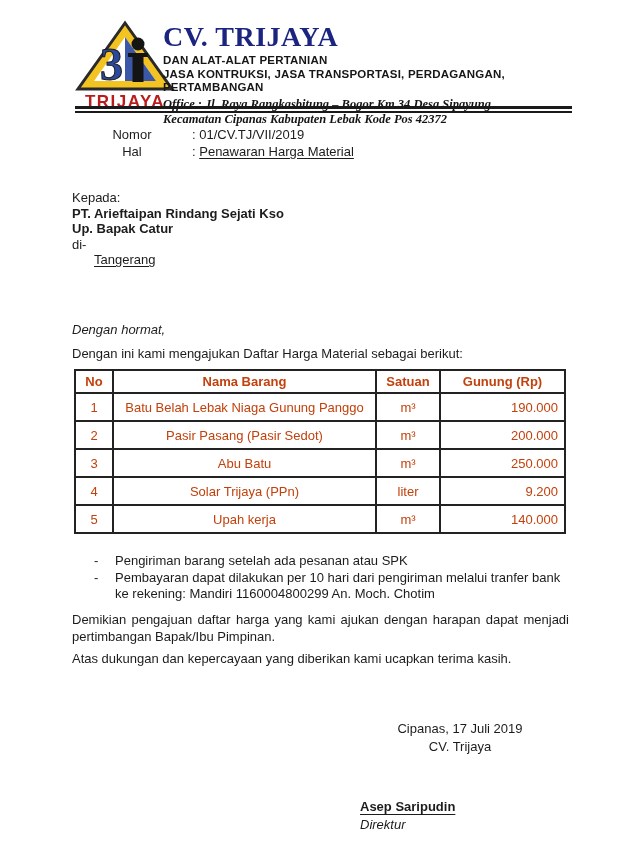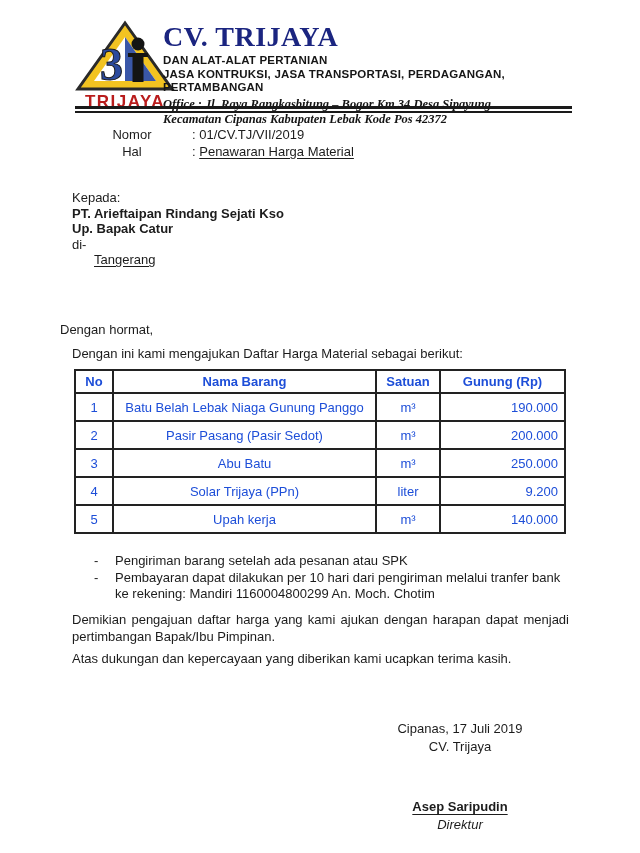--- a/index.html
+++ b/index.html
@@ -64,31 +64,31 @@
   .meta-row { display: flex; }
   .meta-label { width: 120px; flex: 0 0 120px; text-align: center; }
   .u { text-decoration: underline; text-underline-offset: 2px; }
 
   
   .recipient { position: absolute; left: 72px; top: 190px; line-height: 15.5px; }
   .b { font-weight: bold; }
   .indent { margin-left: 22px; }
 
   
-  .salutation { position: absolute; left: 60px; top: 322px; }
+  .salutation { position: absolute; left: 72px; top: 322px; font-style: italic; }
   .intro { position: absolute; left: 72px; top: 346px; }
 
   
   table.price {
     position: absolute; left: 74px; top: 369px;
     width: 490px;
     border-collapse: collapse;
     table-layout: fixed;
     font-size: 13px;
-    color: #1d4ed8;
+    color: #c2410c;
   }
   table.price th, table.price td {
     border: 2px solid #222222;
     padding: 0 6px;
     vertical-align: middle;
   }
   table.price th { height: 23px; font-weight: bold; text-align: center; }
   table.price td { height: 28px; }
   .col-no { width: 38px; }
   .col-name { width: 263px; }
@@ -103,21 +103,21 @@
   .note { position: relative; padding-left: 43px; }
   .note .dash { position: absolute; left: 22px; top: 0; }
 
   
   .closing { position: absolute; left: 72px; top: 611px; width: 497px; line-height: 17px; }
   .jline { text-align: justify; text-align-last: justify; }
   .thanks { position: absolute; left: 72px; top: 651px; width: 497px; }
 
   
   .dateblock { position: absolute; left: 360px; top: 720px; width: 200px; text-align: center; line-height: 18px; }
-  .signblock { position: absolute; left: 360px; top: 798px; width: 200px; text-align: center; line-height: 18px; }
+  .signblock { position: absolute; left: 360px; top: 798px; width: 200px; text-align: left; line-height: 18px; }
   .sign-name { font-weight: bold; text-decoration: underline; text-underline-offset: 3px; }
   .sign-title { font-style: italic; }
 </style>
 </head>
 <body>
 
 <div class="page">
 
   <div class="logo-wrap">
     <svg width="102" height="72" viewBox="0 0 102 72">

